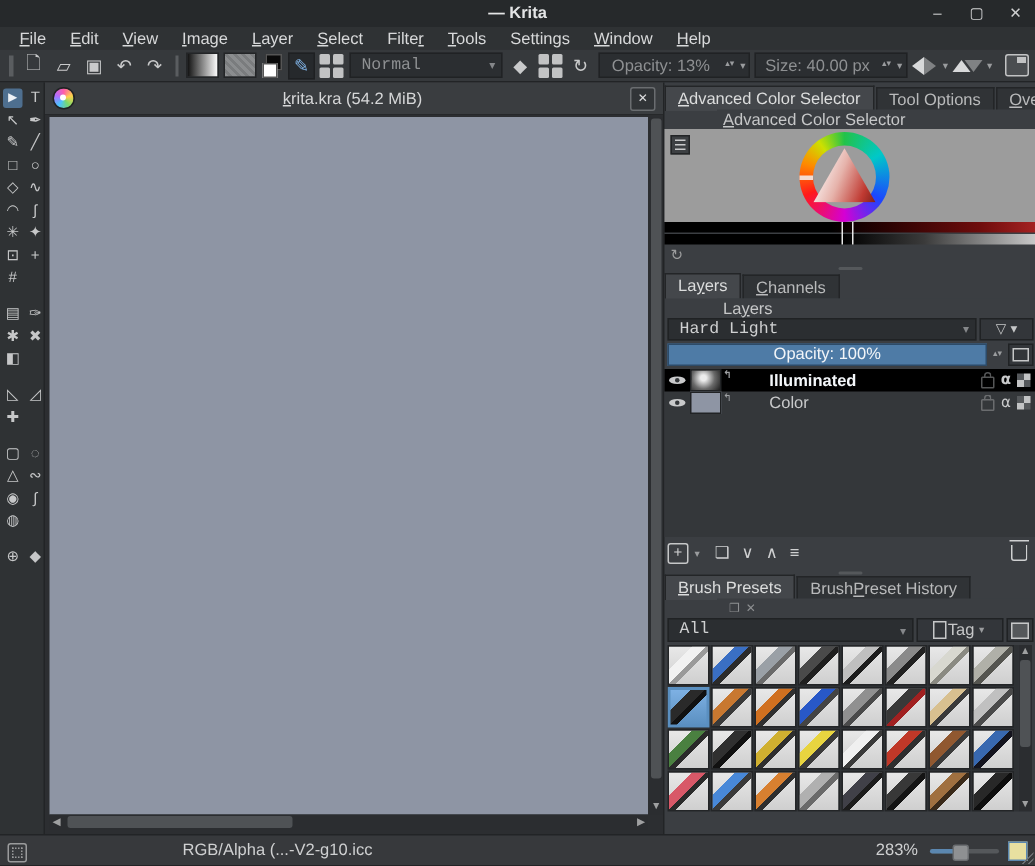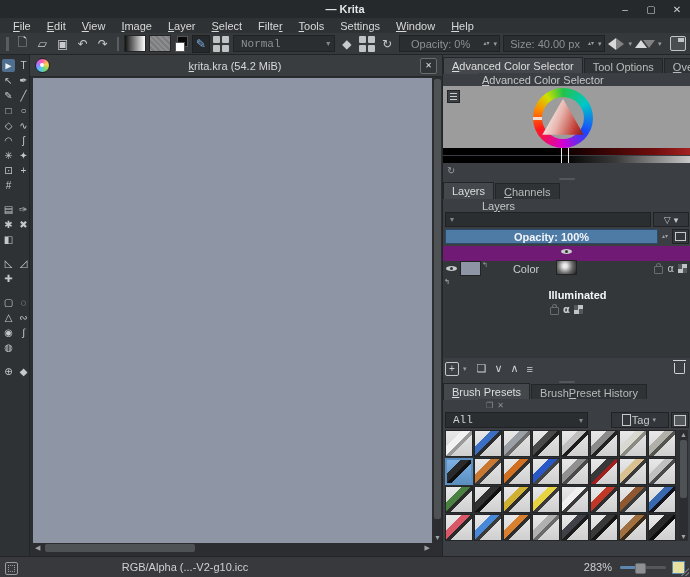--- a/index.html
+++ b/index.html
@@ -108,29 +108,29 @@
   .smarker{position:absolute;left:118px;top:0;width:6px;height:15px;
      border-left:1px solid #e8e8e8;border-right:1px solid #e8e8e8;}
   .acs-hist{position:absolute;left:4px;top:110px;color:#9b9c9d;font-size:10px;}
   
   .blendrow{position:absolute;left:2px;top:157px;width:244px;height:15px;display:flex;gap:2px;}
   .blendrow .combo{flex:1;height:15px;color:#cfd0d1;}
   .blendrow .combo .lbl{color:#cfd0d1;}
   .filterbtn{width:36px;height:15px;border:1px solid #202224;background:#33363a;display:flex;align-items:center;
              justify-content:center;gap:3px;color:#c6c7c8;font-size:9px;box-sizing:border-box;}
   .oprow{position:absolute;left:2px;top:174px;width:244px;height:15px;display:flex;gap:2px;}
-  .opbar{flex:1;background:#4e7ba6;border:1px solid #2d4b68;display:flex;align-items:center;justify-content:center;
-         color:#f2f5f8;font-weight:bold;box-sizing:border-box;}
+  .opbar{flex:1;background:#4e7ba6;border:1px solid #2d4b68;display:flex;justify-content:center;
+         color:#f2f5f8;font-weight:normal;box-sizing:border-box;}
   .opicon{width:17px;height:15px;border:1px solid #202224;background:#33363a;box-sizing:border-box;
           display:flex;align-items:center;justify-content:center;}
   .opicon i{width:9px;height:7px;border:1px solid #c6c7c8;position:relative;}
   .layerlist{position:absolute;left:0;top:191px;width:100%;height:112px;background:#34373a;}
   .layer-row{position:absolute;left:0;width:100%;height:15px;display:flex;align-items:center;gap:3px;
              padding:0 3px;box-sizing:border-box;color:#c9cacb;}
-  .layer-row.selected{background:#701a75;color:#f4f7fa;font-weight:bold;flex-direction:column;}
+  .layer-row.selected{background:#000000;color:#f4f7fa;font-weight:bold;}
   .eye{width:11px;height:11px;position:relative;flex:0 0 auto;}
   .eye::before{content:"";position:absolute;inset:3px 0;border-radius:50%;background:#c9cacb;}
   .eye::after{content:"";position:absolute;left:4px;top:4px;width:3px;height:3px;border-radius:50%;background:#34373a;}
   .lthumb{width:19px;height:13px;border:1px solid #212325;flex:0 0 auto;}
   .lthumb.sphere{background:radial-gradient(circle at 42% 38%,#ececec 0 14%,#6a6a6a 55%,#1e1e1e 100%),
       conic-gradient(#bfbfbf 25%,#8a8a8a 0 50%,#bfbfbf 0 75%,#8a8a8a 0);background-blend-mode:normal;}
   .lthumb.flat{background:#8e95a4;}
   .lbadge{font-size:7px;color:#9fa1a3;margin-left:-2px;align-self:flex-start;}
   .lname{flex:1;padding-left:22px;}
   .licons{display:flex;align-items:center;gap:4px;flex:0 0 auto;}
@@ -143,21 +143,21 @@
   .lbn{display:flex;align-items:center;gap:2px;font-size:11px;}
   .plusbox{width:12px;height:12px;border:1px solid #c6c7c8;border-radius:2px;display:flex;align-items:center;
            justify-content:center;font-size:10px;line-height:10px;}
   .trash{width:9px;height:10px;border:1px solid #cfd0d1;border-top:none;border-radius:0 0 2px 2px;position:relative;margin-left:auto;margin-right:4px;}
   .trash::before{content:"";position:absolute;top:-3px;left:-2px;right:-2px;height:1px;background:#cfd0d1;}
   
   .bp-filterrow{position:absolute;left:2px;top:357px;width:244px;height:16px;display:flex;gap:2px;}
   .bp-filterrow .combo{flex:1;height:16px;}
   .bp-filterrow .combo .lbl{color:#cfd0d1;}
   .tagbtn{width:58px;height:16px;border:1px solid #202224;background:#33363a;display:flex;align-items:center;
-          justify-content:center;gap:1px;color:#c6c7c8;box-sizing:border-box;margin-left:21px;}
+          justify-content:center;gap:1px;color:#c6c7c8;box-sizing:border-box;}
   .tagbtn .bk{width:7px;height:10px;border:1px solid #c6c7c8;}
   .viewbtn{width:18px;height:16px;border:1px solid #202224;background:#33363a;box-sizing:border-box;
            display:flex;align-items:center;justify-content:center;}
   .viewbtn i{width:10px;height:9px;border:1px solid #c6c7c8;position:relative;background:#55585b;}
   .bp-grid{position:absolute;left:2px;top:375px;width:234px;height:111px;display:grid;
            grid-template-columns:repeat(8,28px);grid-auto-rows:27px;gap:1px;overflow:hidden;background:#2e3134;}
   .tile{position:relative;border:1px solid #232527;box-sizing:border-box;}
   .tile.selected{outline:2px solid #5a8fc0;outline-offset:-2px;}
   .bp-scroll{position:absolute;right:2px;top:375px;width:9px;height:111px;background:#2b2d30;}
   .bp-scroll .thumb{position:absolute;left:1px;top:10px;width:7px;height:58px;background:#4f5255;border-radius:2px;}
@@ -241,21 +241,21 @@
     <span class="tbtn">
       <span class="gridicon">
           <i></i>
           <i></i>
           <i></i>
           <i></i>
         </span>
     </span>
     <span class="tbtn">↻</span>
     <span class="spinbox" style="width:112px">
-      <span class="lbl">Opacity: 0%</span>
+      <span class="lbl">Opacity: 13%</span>
       <span class="spincol">▴▾</span>
       <span class="dd">▾</span>
     </span>
     <span class="spinbox" style="width:112px">
       <span class="lbl">Size: 40.00 px</span>
       <span class="spincol">▴▾</span>
       <span class="dd">▾</span>
     </span>
     <span class="mirror">
         <i class="tri l"></i>
@@ -375,20 +375,21 @@
       </div>
 
     <div class="dockhead" style="top:144px">
       <span class="t" id="layers-title">La<u>y</u>ers</span>
       <span class="hic">❐</span>
       <span class="hic">✕</span>
     </div>
 
     <div class="blendrow">
       <span class="combo">
+        <span class="lbl">Hard Light</span>
         <span class="arr">▾</span>
       </span>
       <span class="filterbtn">▽ <span>▾</span></span>
     </div>
 
     <div class="oprow">
       <span class="opbar">
         <span>Opacity:  100%</span>
       </span>
       <span class="spincol">▴▾</span>

